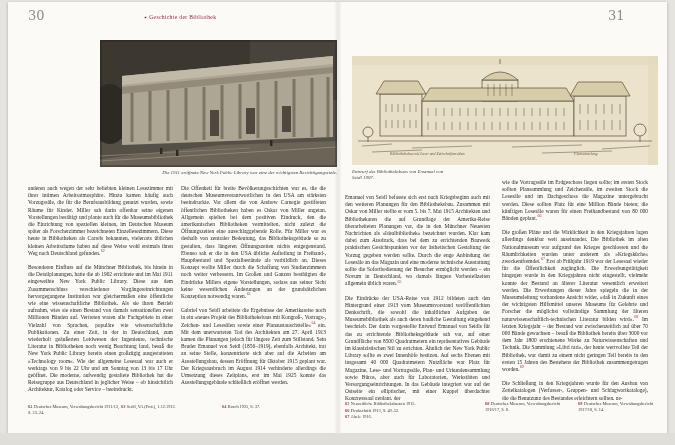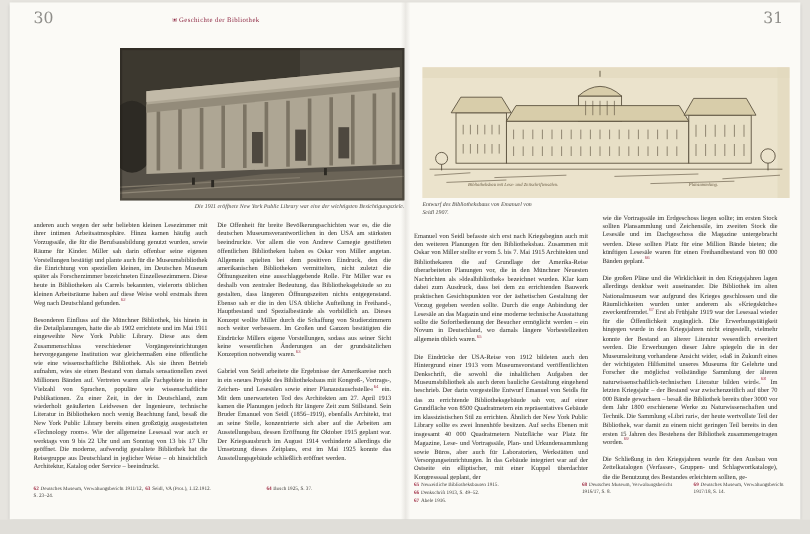--- a/index.html
+++ b/index.html
@@ -93,21 +93,21 @@
         </div>
       <div class="fncol" style="left:113px;top:402px;width:92px;">
           <div class="fn"><span class="fn-num">63</span><span>Seidl, VA (Prot.), 1.12.1912.</span></div>
         </div>
       <div class="fncol" style="left:214px;top:402px;width:92px;">
           <div class="fn"><span class="fn-num">64</span><span>Bosch 1925, S. 37.</span></div>
         </div>
     </div>
 
     <div>
-      <div class="pagenum" style="left:628px;top:6px;">31</div>
+      <div class="pagenum" style="left:600px;top:6px;">31</div>
 
       <figure class="illus">
         <svg width="306" height="109" viewBox="0 0 306 109">
           <rect width="306" height="109" fill="#ebe3cc"></rect>
           <rect width="306" height="9" fill="#e2d9bd" opacity=".7"></rect>
           <rect x="296" width="10" height="109" fill="#e2d9bd" opacity=".7"></rect>
           <line x1="6" y1="85" x2="300" y2="85" stroke="#5a4f3c" stroke-width=".6"></line>
           <g fill="#e7dfc6" stroke="#544a38" stroke-width=".7">
             <rect x="28" y="38" width="42" height="42"></rect>
             <rect x="70" y="45" width="152" height="35"></rect>

